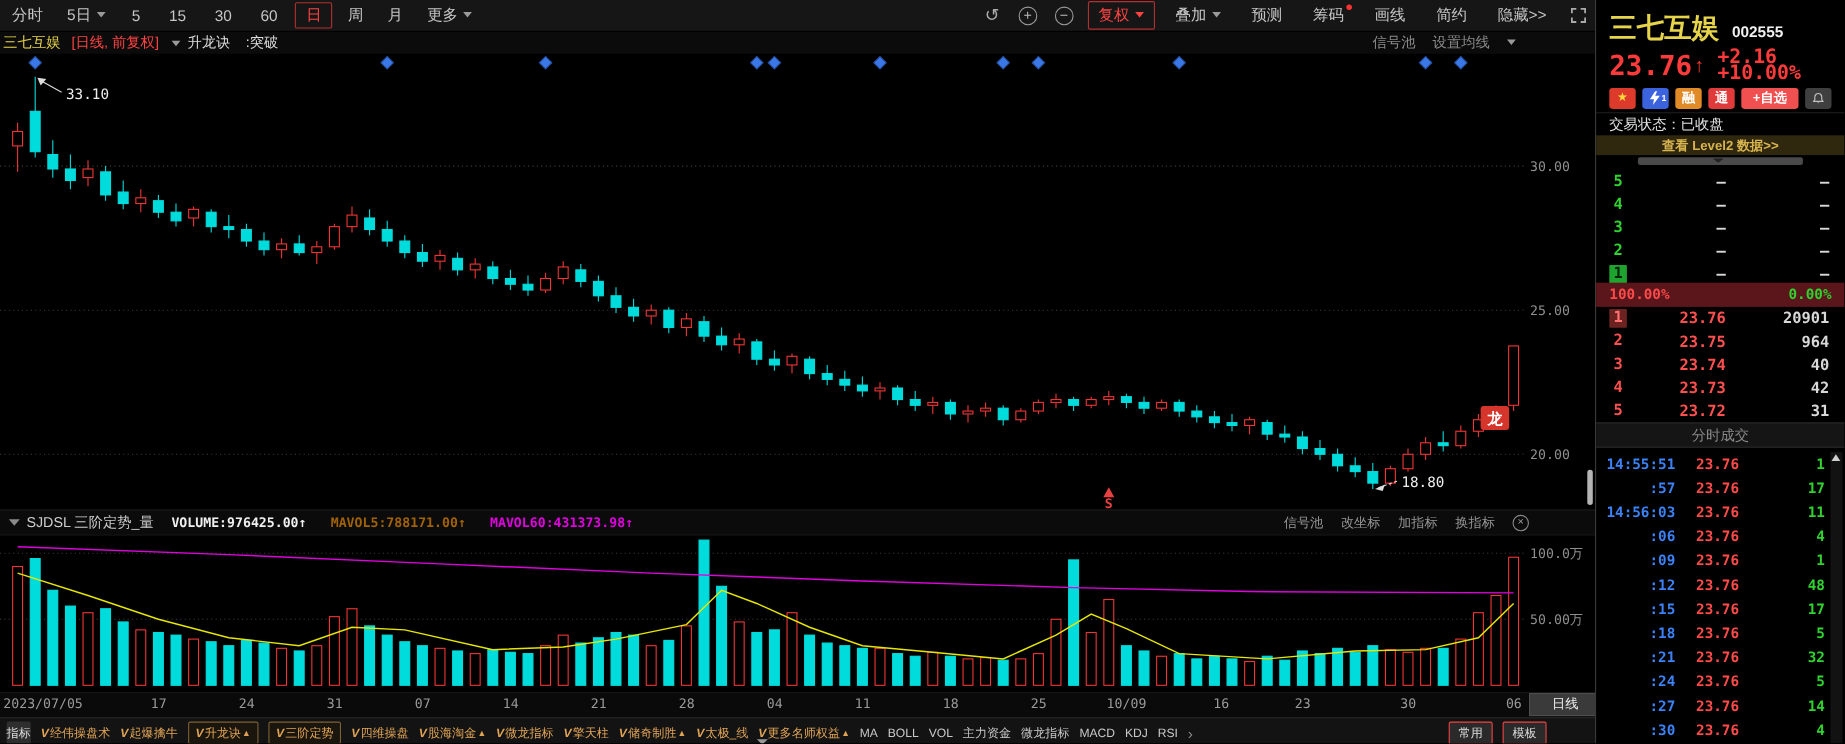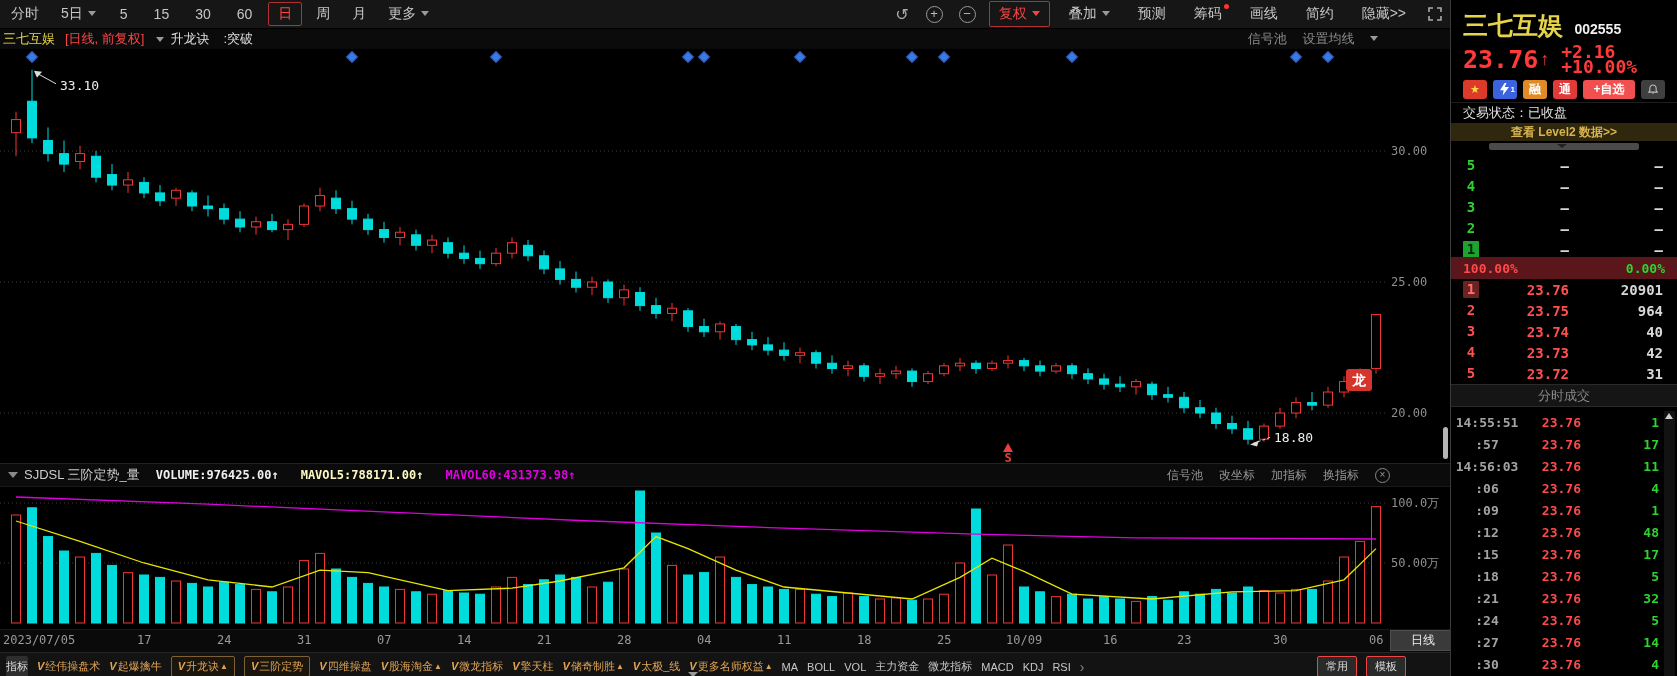--- a/index.html
+++ b/index.html
@@ -35,21 +35,21 @@
   .chart-area{position:relative;height:414px;background:#000;}
   .dragon-badge{position:absolute;left:1346px;top:320px;width:26px;height:22px;background:#d5352b;border-radius:3px;
                 color:#fff;font-size:14px;font-weight:bold;text-align:center;line-height:22px;}
   .pane-handle{position:absolute;left:1443px;top:378px;width:5px;height:32px;background:#b5b5b5;border-radius:3px;}
   .vol-header{height:22px;display:flex;align-items:center;background:#0b0b0b;border-top:1px solid #222;
               border-bottom:1px solid #1a1a1a;font-size:12px;white-space:nowrap;}
   .vh-tri{display:inline-block;width:0;height:0;border-left:5px solid transparent;border-right:5px solid transparent;
           border-top:6px solid #8a8a8a;margin:0 6px 0 8px;}
   .vh-name{color:#cccccc;font-size:13px;margin-right:16px;}
   .vh-vol{color:#efefef;font-family:"DejaVu Sans Mono","Liberation Mono",monospace;font-weight:bold;}
-  .vh-ma5{color:#fef9c3;font-family:"DejaVu Sans Mono","Liberation Mono",monospace;font-weight:bold;margin-left:22px;}
+  .vh-ma5{color:#a16207;font-family:"DejaVu Sans Mono","Liberation Mono",monospace;font-weight:bold;margin-left:22px;}
   .vh-ma60{color:#e000e0;font-family:"DejaVu Sans Mono","Liberation Mono",monospace;font-weight:bold;margin-left:22px;}
   .vh-right{margin-left:auto;color:#969696;display:flex;align-items:center;margin-right:60px;}
   .vh-right span{margin-left:16px;cursor:pointer;}
   .close-circle{display:inline-block;width:13px;height:13px;border:1px solid #888;border-radius:50%;color:#999;
                 font-size:10px;line-height:12px;text-align:center;margin-left:12px;cursor:pointer;}
   .vol-area{position:relative;height:142px;background:#000;}
   
   .xaxis{position:relative;height:22px;background:#0a0a0a;border-top:1px solid #161616;}
   .xlab{position:absolute;top:3px;color:#9a9a9a;font-size:12px;font-family:"DejaVu Sans Mono","Liberation Mono",monospace;}
   .period-box{position:absolute;left:1390px;top:0;width:66px;height:21px;background:#3a3a3a;border:1px solid #4d4d4d;
@@ -113,21 +113,21 @@
   .ob-row.sell .ob-price{color:#d8d8d8;}
   .ob-vol{flex:1;text-align:right;padding-right:14px;color:#d8d8d8;}
   .rp-pct{height:22px;background:#5a161b;display:flex;align-items:center;justify-content:space-between;
           padding:0 12px;font-family:"DejaVu Sans Mono","Liberation Mono",monospace;font-weight:bold;font-size:13px;}
   .rp-pct .l{color:#ff4a4a;} .rp-pct .r{color:#2fd32f;}
   .rp-trades-title{height:21px;line-height:21px;text-align:center;color:#8a8a8a;font-size:13px;background:#151515;
                    border-top:1px solid #2a2a2a;border-bottom:1px solid #2a2a2a;}
   .rp-trades{flex:1;position:relative;padding-top:4px;font-family:"DejaVu Sans Mono","Liberation Mono",monospace;
              font-weight:bold;font-size:13px;overflow:hidden;}
   .tr-row{height:22px;display:flex;align-items:center;}
-  .tr-time{width:72px;text-align:center;color:#a3a3a3;}
+  .tr-time{width:72px;text-align:right;color:#3b82f6;}
   .tr-price{width:58px;text-align:right;color:#ff4a4a;}
   .tr-vol{flex:1;text-align:right;padding-right:18px;color:#2fd32f;}
   .tr-scroll{position:absolute;right:2px;top:4px;width:11px;height:266px;background:#121212;}
   .tr-scroll .uparr{position:absolute;left:1px;top:2px;width:0;height:0;border-left:4px solid transparent;
         border-right:4px solid transparent;border-bottom:6px solid #cfcfcf;}
 </style>
 </head>
 <body>
 
 <div class="app">

